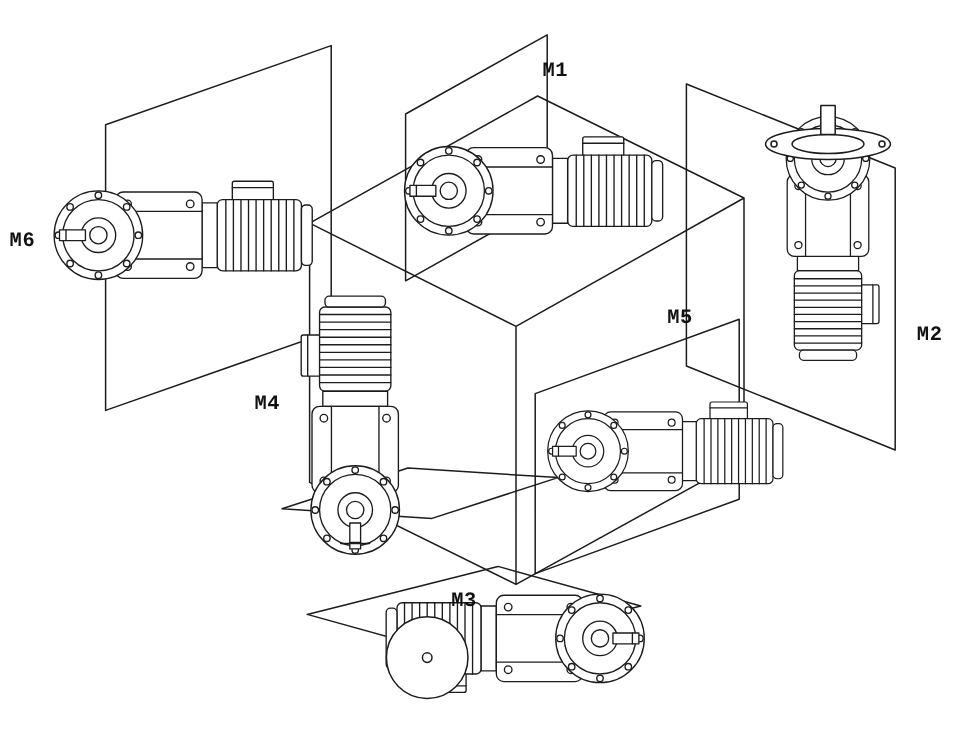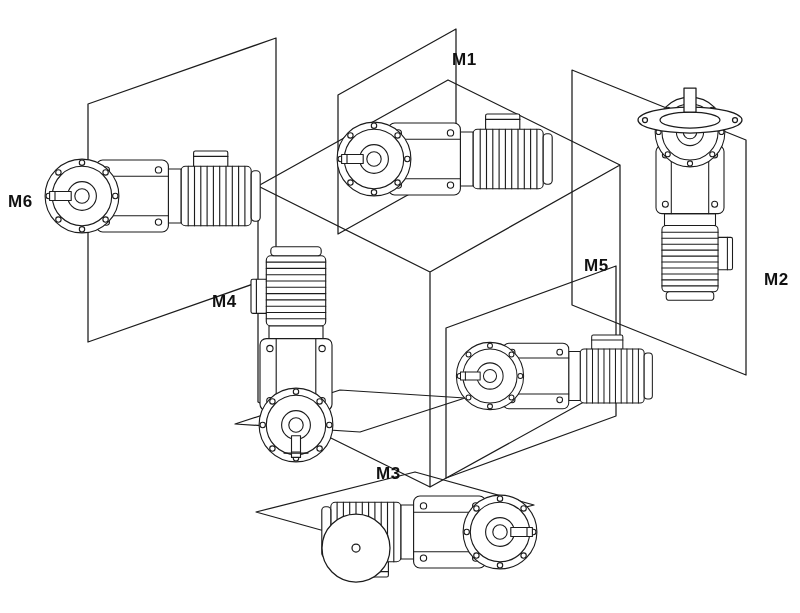--- a/index.html
+++ b/index.html
@@ -1,19 +1,19 @@
 <!DOCTYPE html>
 <html><head>
 <meta charset="utf-8">
 <style>
   html,body{margin:0;padding:0;}
   body{background:#ffffff;font-family:"Liberation Serif", serif;}
   .stage{position:relative;width:800px;height:613px;background:#fff;overflow:hidden;}
   .pos-label{position:absolute;font-weight:700;font-size:17px;color:#111;letter-spacing:.5px;
-             font-family:Liberation Sans, sans-serif;user-select:none;}
+             font-family:Liberation Mono, monospace;user-select:none;}
   #art{position:absolute;left:0;top:0;}
   #art *{stroke-linejoin:round;stroke-linecap:round;stroke-width:1.25;}
 </style>
 </head>
 <body bgcolor="#ffffff">
 
 <div class="stage">
 
   <svg id="art" width="800" height="613" viewBox="0 0 800 613">
     <defs>
@@ -90,17 +90,17 @@
         <use href="#gm" transform="translate(500,532) rotate(180) scale(0.9)"></use>
         <circle cx="356" cy="548" r="34" fill="#fff"></circle>
         <circle cx="356" cy="548" r="4" fill="none"></circle>
       </g>
     </g>
   </svg>
 
   <div class="pos-label" style="left:8px;top:192px">M6</div>
   <div class="pos-label" style="left:452px;top:50px">M1</div>
   <div class="pos-label" style="left:764px;top:270px">M2</div>
-  <div class="pos-label" style="left:212px;top:292px">M4</div>
-  <div class="pos-label" style="left:584px;top:256px">M5</div>
-  <div class="pos-label" style="left:376px;top:464px">M3</div>
+  <div class="pos-label" style="left:212px;top:328px">M4</div>
+  <div class="pos-label" style="left:556px;top:256px">M5</div>
+  <div class="pos-label" style="left:376px;top:492px">M3</div>
 
 </div>
 
 </body></html>

